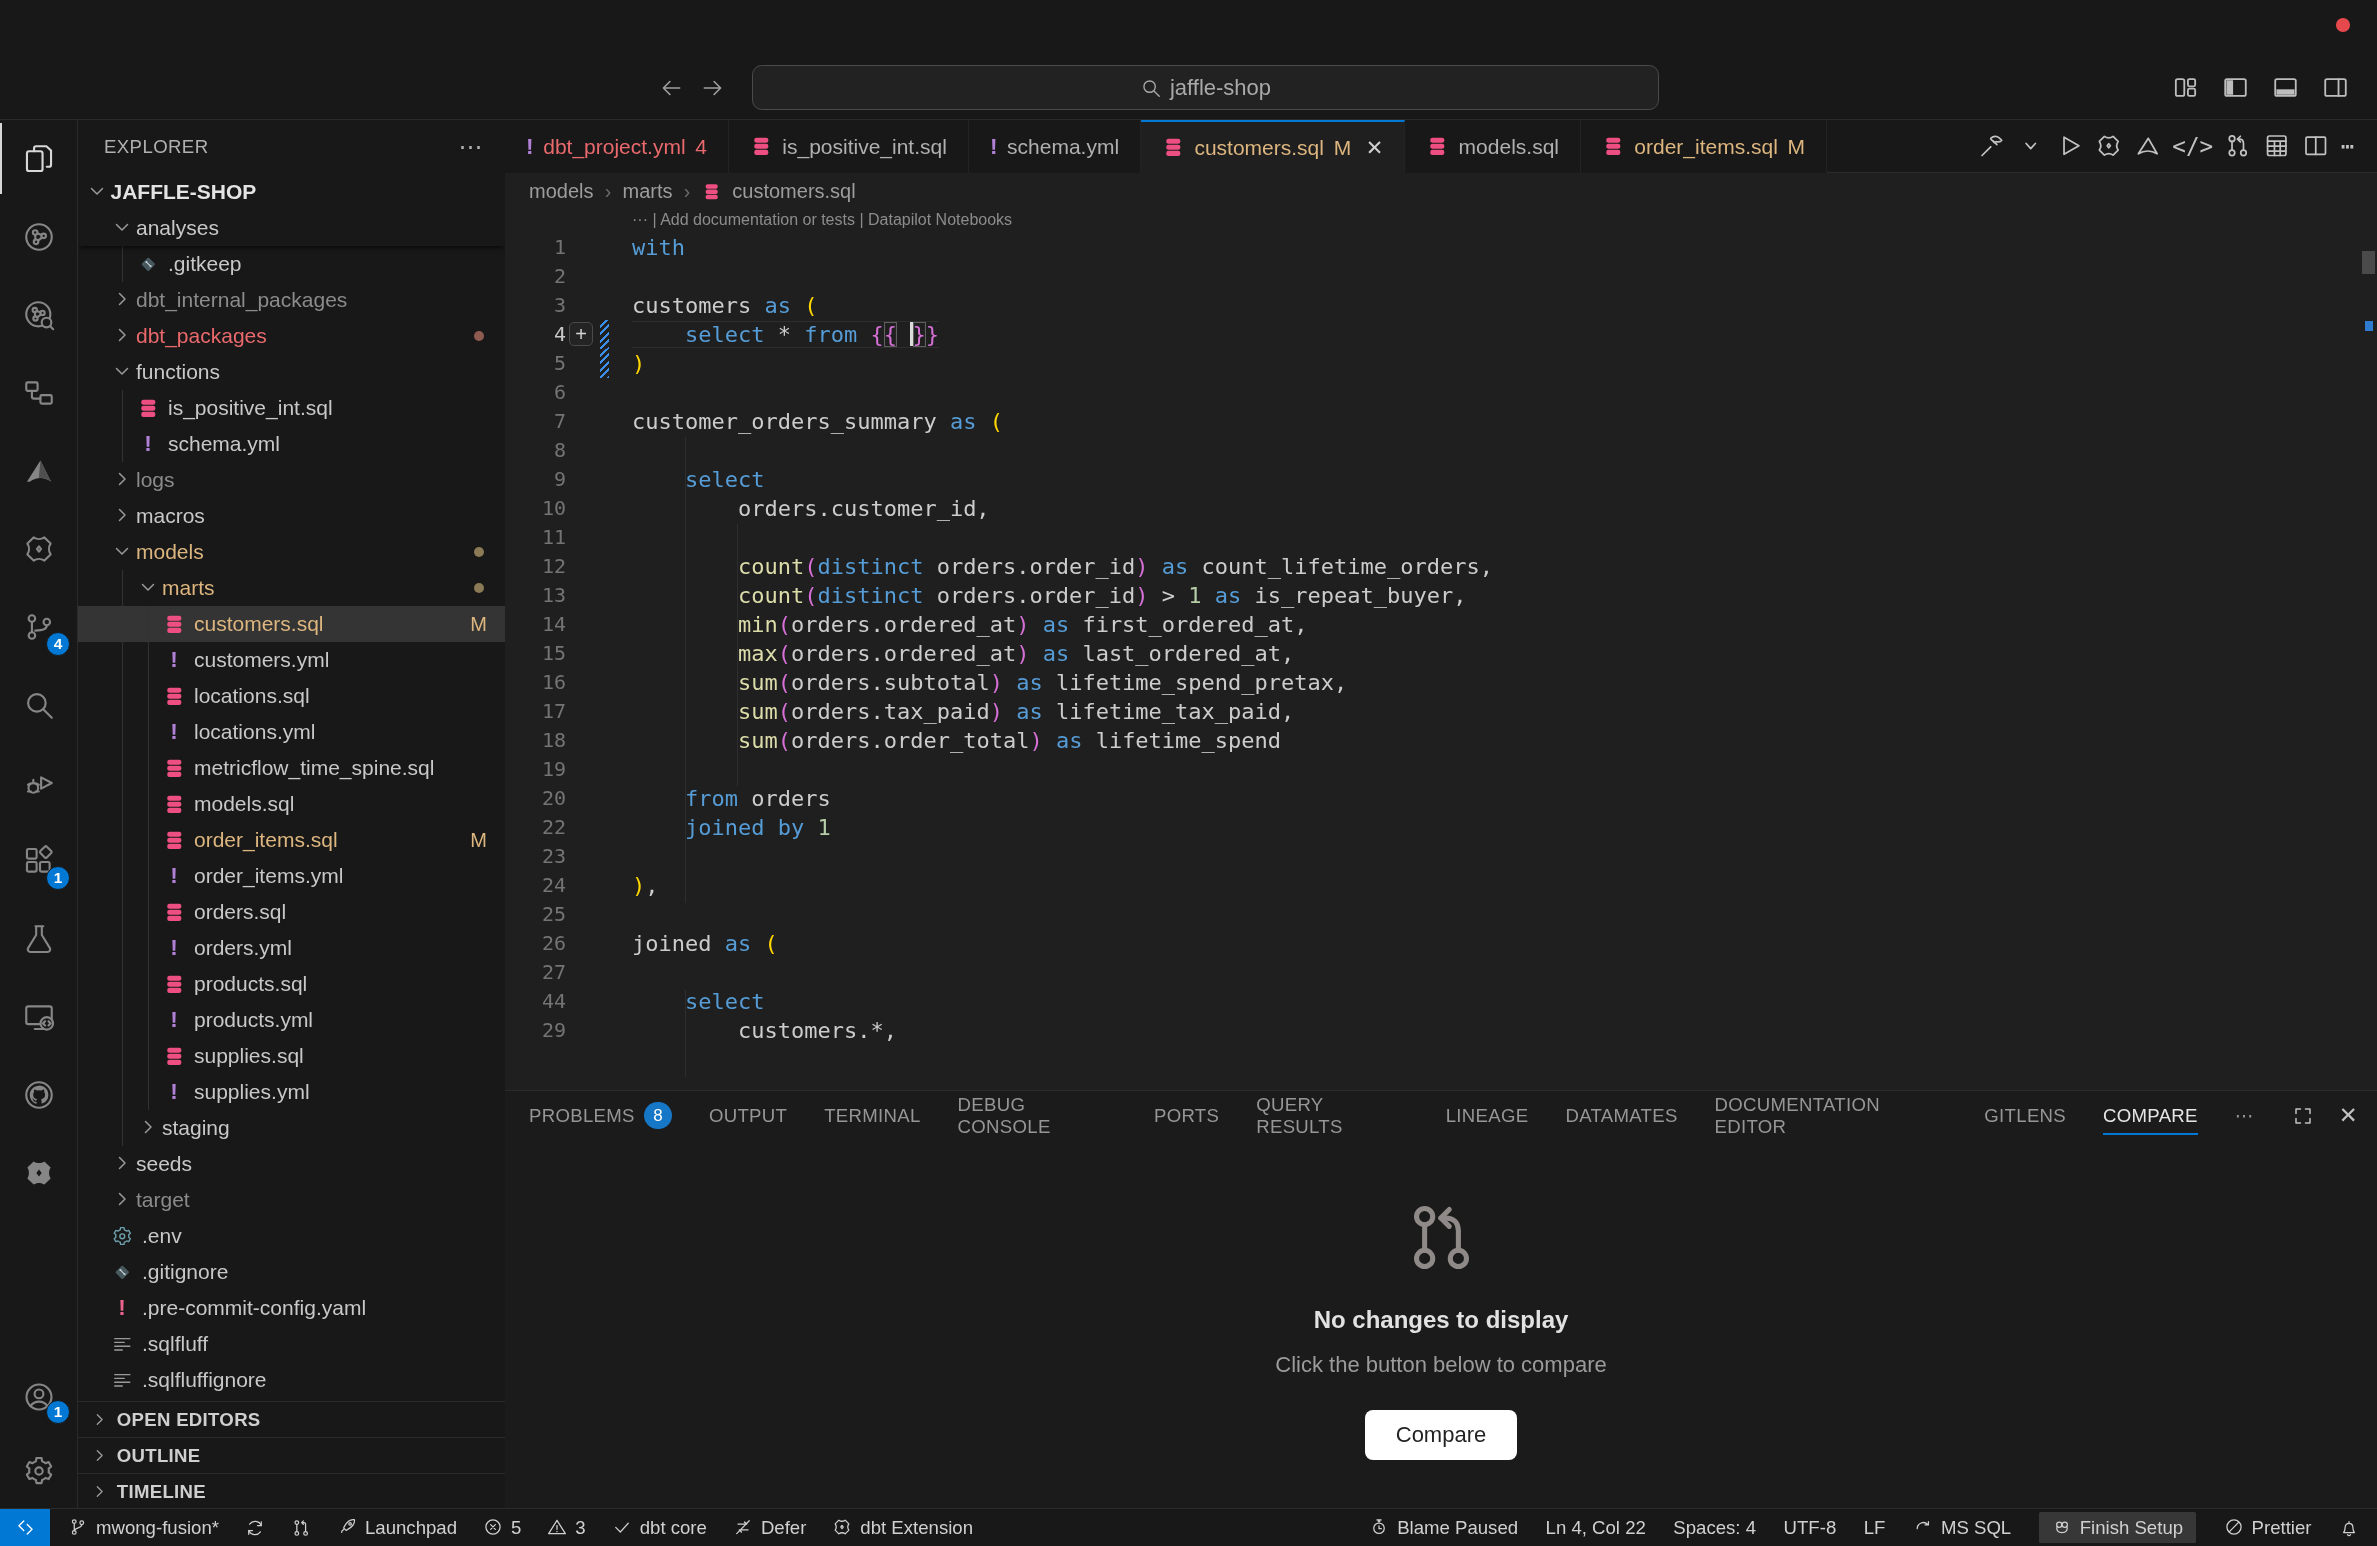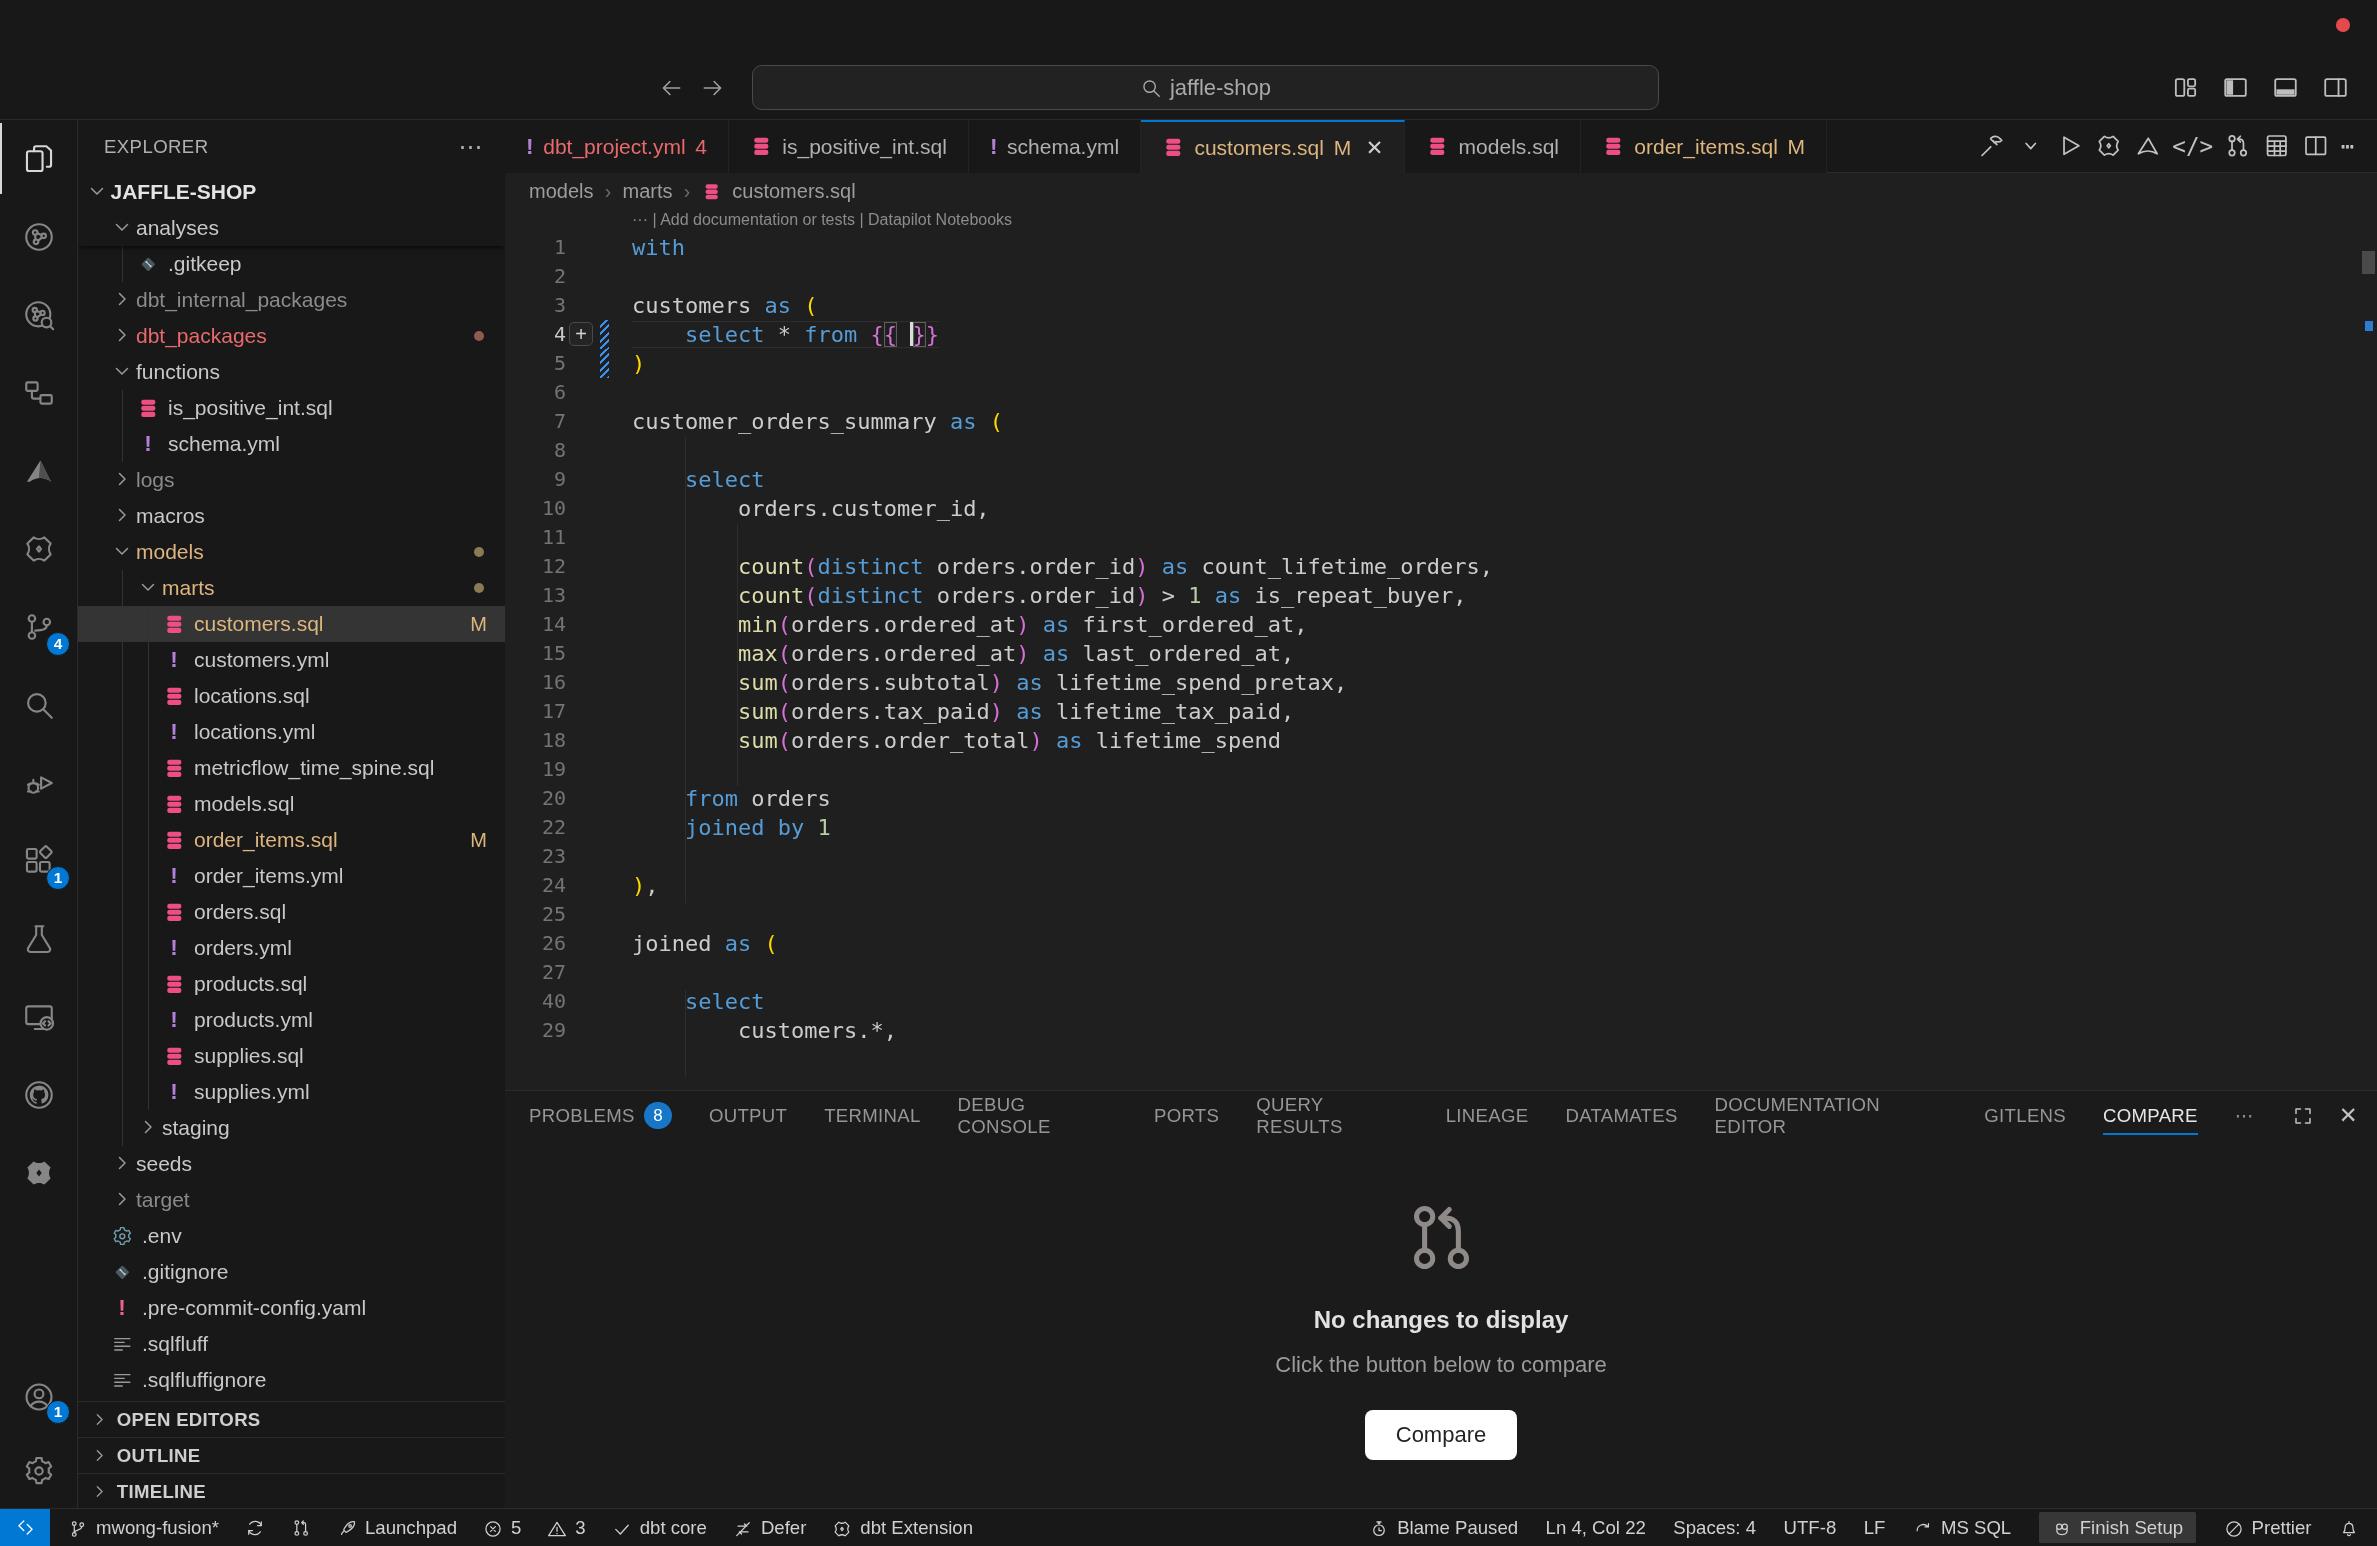--- a/index.html
+++ b/index.html
@@ -135,21 +135,21 @@
     border:none;border-radius:8px;padding:12px 31px;font-family:"Liberation Sans",sans-serif;}
 
   
   #statusbar{position:absolute;left:0;top:1508px;width:2377px;height:38px;background:var(--bg0);
     border-top:0.8px solid var(--border);display:flex;align-items:center;font-size:18.6px;color:#d0d0d0;}
   #remote-ind{width:50px;height:38px;background:var(--accent);color:#fff;display:flex;align-items:center;
     justify-content:center;flex:0 0 50px;}
   #remote-ind svg{width:21px;height:21px;}
   #status-left{display:flex;align-items:center;gap:26px;padding-left:18px;}
   #status-right{margin-left:auto;display:flex;align-items:center;gap:27.5px;padding-right:18px;}
-  .sitem{display:flex;align-items:flex-end;gap:8px;white-space:nowrap;}
+  .sitem{display:flex;align-items:flex-start;gap:8px;white-space:nowrap;}
   .sitem svg{width:20px;height:20px;}
   .sitem.hl{background:#373737;padding:4.9px 13px;border-radius:1.6px;}
 </style>
 </head>
 <body>
 
 <div id="titlebar">
   <span class="nav-arrow" style="left:653px">
       <svg viewBox="0 0 24 24" fill="none" stroke="currentColor" stroke-width="1.5" stroke-linecap="round" stroke-linejoin="round">
         <path d="M20 12H5M11 6l-6 6 6 6"></path>
@@ -1011,21 +1011,21 @@
     <span class="ln">26</span>
     
     
     <span class="lc"><span class="tok-id">joined </span><span class="tok-kw">as</span><span class="tok-id"> </span><span class="tok-b1">(</span></span></div>
       <div class="code-line">
     <span class="ln">27</span>
     
     
     <span class="lc"></span></div>
       <div class="code-line">
-    <span class="ln">40</span>
+    <span class="ln">44</span>
     
     
     <span class="lc"><span class="tok-id">    </span><span class="tok-kw">select</span></span></div>
       <div class="code-line">
     <span class="ln">29</span>
     
     
     <span class="lc"><span class="tok-id">        customers.*,</span></span></div>
     </div>
   <div class="iguide" style="left:180px;top:317px;height:466px"></div>

